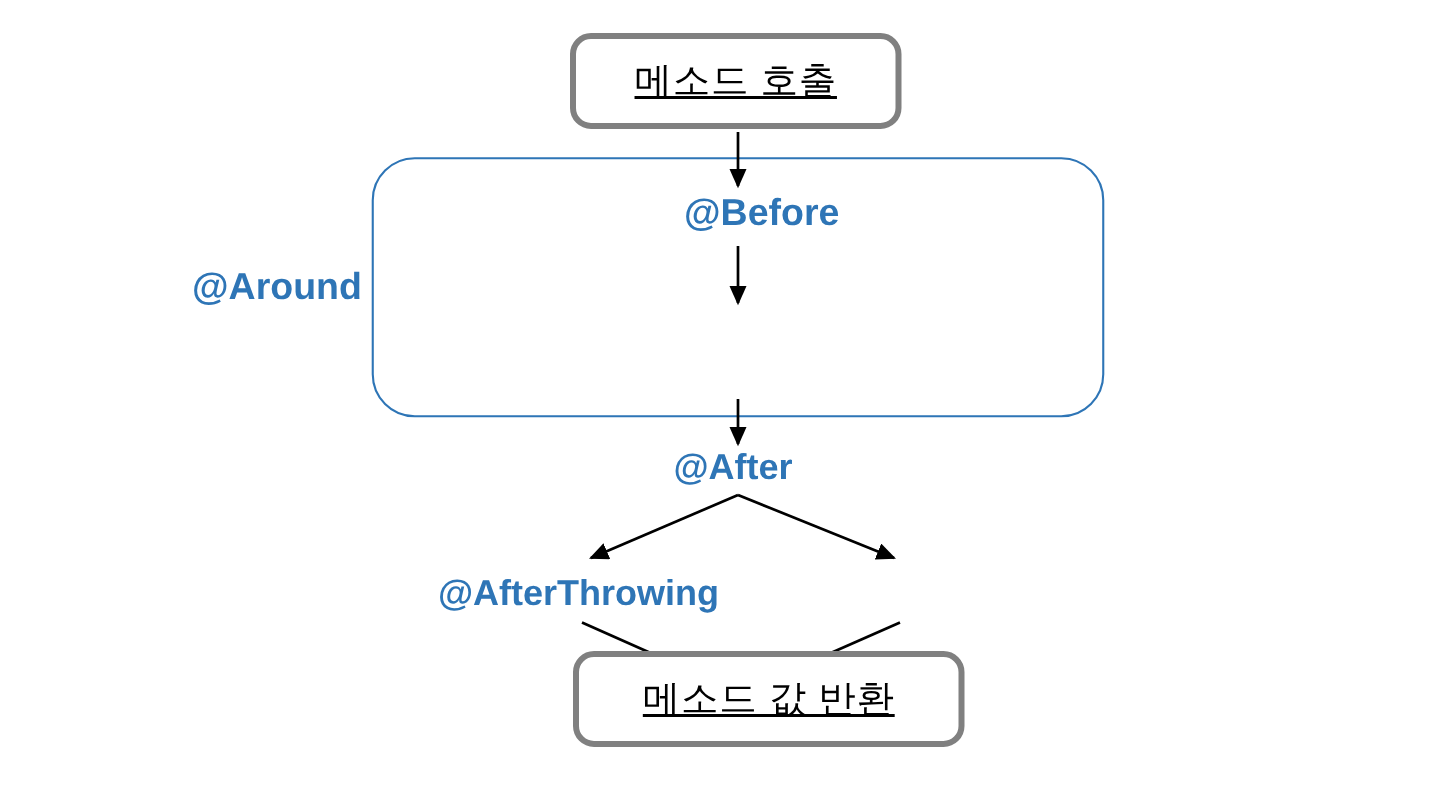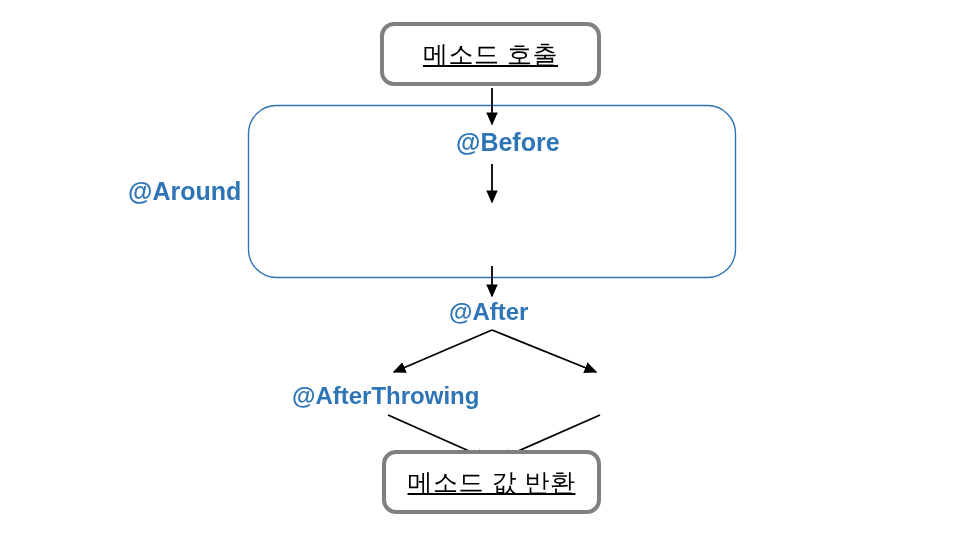--- a/index.html
+++ b/index.html
@@ -48,21 +48,21 @@
     font-size: 25px;
     color: #000000;
     line-height: 1;
     white-space: nowrap;
     letter-spacing: 0.5px;
     text-decoration: underline;
   }
 
   #box-method-call   { left: 380px; top: 22px;  width: 221px; height: 64px; }
   #box-method-exec   { left: 382px; top: 203px; width: 219px; height: 64px; }
-  #box-method-return { left: 382px; top: 450px; width: 219px; height: 64px; }
+  #box-method-return { left: 382px; top: 434px; width: 261px; height: 64px; }
 
   
   .advice-label {
     position: absolute;
     color: #2E75B6;
     font-weight: bold;
     white-space: nowrap;
     line-height: 1;
   }
 

